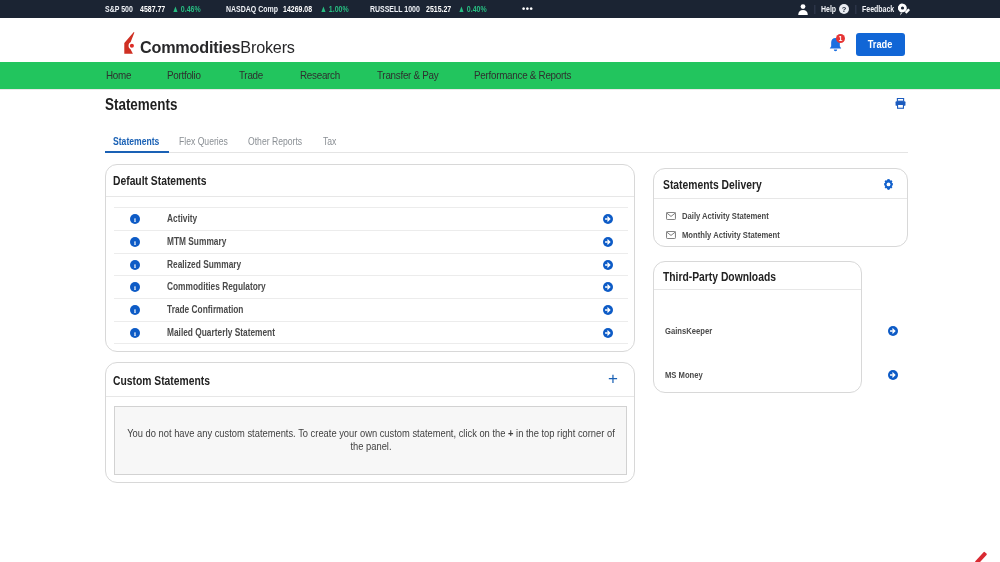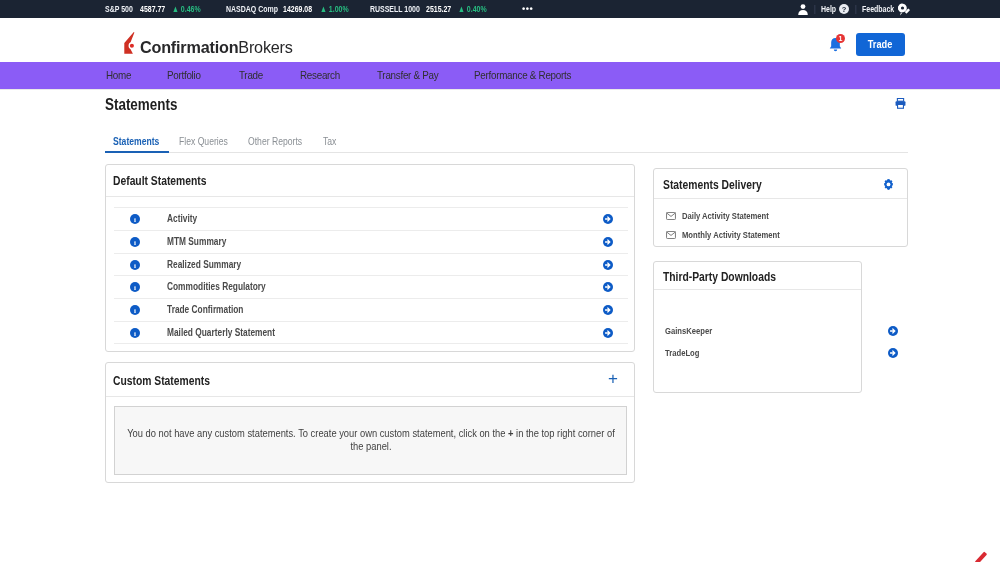--- a/index.html
+++ b/index.html
@@ -17,32 +17,32 @@
 #logo{position:absolute;left:124px;top:14px}
 #logotxt{position:absolute;left:140px;top:20px;font-size:16.2px;color:#28282a;letter-spacing:-0.2px}
 #searchbox{position:absolute;left:337px;top:13px;width:423px;height:27px;background:#f2f3f4;border-radius:2px}
 #searchbox .ph{position:absolute;left:16px;top:0;line-height:26px;font-size:10.5px;color:#a2a6aa;white-space:nowrap;transform:scaleX(0.86);transform-origin:0 50%}
 #searchbox svg{position:absolute;right:11px;top:7px}
 #bell{position:absolute;left:828px;top:19px}
 #badge{position:absolute;left:836px;top:16px;width:9px;height:9px;border-radius:50%;background:#e63434;color:#fff;font-size:7px;line-height:9px;text-align:center;font-weight:bold}
 #tradebtn{position:absolute;left:856px;top:15px;width:49px;height:23px;background:#1166d6;border-radius:3px;color:#fff;font-size:10.5px;font-weight:bold;text-align:center;line-height:23px}
 #tradebtn span{display:inline-block;transform:scaleX(0.88)}
 
-#nav{position:absolute;top:62px;left:0;width:1000px;height:28px;border-bottom:1px solid #e9e9e9;background:#8b5cf6}
+#nav{position:absolute;top:62px;left:0;width:1000px;height:28px;border-bottom:1px solid #e9e9e9;background:#22c55e}
 #nav span{position:absolute;top:0;line-height:26px;font-size:10.6px;color:#2f2f2f;letter-spacing:-0.3px;white-space:nowrap;transform:scaleX(0.93);transform-origin:0 50%}
 
 #title{position:absolute;left:105px;top:95px;font-size:17px;font-weight:bold;color:#1e1e1e;transform:scaleX(0.79);transform-origin:0 0}
 #printer{position:absolute;left:895px;top:98px}
 
 #tabs{position:absolute;left:105px;top:132px;width:803px;height:21px;border-bottom:1px solid #e4e4e4}
 #tabs span{position:absolute;top:0;font-size:10.5px;line-height:19px;color:#8a8f94;white-space:nowrap;transform:scaleX(0.82);transform-origin:0 50%}
 #tabs .active{color:#1a61b5;font-weight:bold}
 #tabline{position:absolute;left:0px;top:19px;width:64px;height:2px;background:#1a61b5}
 
-.panel{position:absolute;border:1px solid #d8d8d8;border-radius:3px;background:#fff}
+.panel{position:absolute;border:1px solid #d8d8d8;border-radius:12px;background:#fff}
 .phead{position:absolute;left:0;top:0;width:100%;border-bottom:1px solid #e7e7e7}
 .phead .ht{position:absolute;left:7px;font-size:12px;font-weight:bold;color:#222;white-space:nowrap;transform:scaleX(0.86);transform-origin:0 50%}
 
 #p1{left:105px;top:164px;width:530px;height:188px}
 #p1 .phead{height:32px}
 #p1 .ht{top:9px}
 .row{position:absolute;left:8px;width:514px;height:23px;border-top:1px solid #ececec}
 .row .info{position:absolute;left:16px;top:5.5px}
 .row .lbl{position:absolute;left:53px;top:0;line-height:21px;font-size:10.3px;font-weight:bold;color:#4a4a4a;white-space:nowrap;transform:scaleX(0.81);transform-origin:0 50%}
 .row .arr{position:absolute;right:15px;top:5.5px}
@@ -101,21 +101,21 @@
     <circle cx="5.5" cy="5" r="1.6" fill="#1b2433"></circle>
     <rect x="8" y="7.2" width="5" height="2.4" rx="0.4" fill="#fff" transform="rotate(-45 10 8.4)"></rect>
   </svg>
 </div>
 
 <div id="header">
   <svg id="logo" width="13" height="22" viewBox="0 0 13 22">
     <path d="M9.8 0 L10.4 0.5 L5 14.3 L8.9 21.7 L0.3 21.7 L0.3 11 Z" fill="#cf3023"></path>
     <circle cx="7.9" cy="13.7" r="2.7" fill="#dd2c26" stroke="#fff" stroke-width="1.3"></circle>
   </svg>
-  <div id="logotxt"><b>Confirmation</b>Brokers</div>
+  <div id="logotxt"><b>Commodities</b>Brokers</div>
   <svg id="bell" width="15" height="16" viewBox="0 0 17 18">
     <path d="M8.5 1 C5.4 1 3.6 3.3 3.6 6.2 L3.6 10.5 L2 13 L15 13 L13.4 10.5 L13.4 6.2 C13.4 3.3 11.6 1 8.5 1 Z" fill="#1a6fe0"></path>
     <path d="M6.5 14 a2 2 0 0 0 4 0 Z" fill="#1a6fe0"></path>
   </svg>
   <div id="badge">1</div>
   <div id="tradebtn"><span>Trade</span></div>
 </div>
 
 <div id="nav">
   <span style="left:106px">Home</span>
@@ -252,22 +252,22 @@
   <div class="phead">
       <span class="ht">Third-Party Downloads</span>
     </div>
   <div class="trow" style="top:58px">
     <span class="tl">GainsKeeper</span>
     <svg class="arr" width="10" height="10" viewBox="0 0 17 17">
         <circle cx="8.5" cy="8.5" r="8.5" fill="#0d5bc6"></circle>
         <path d="M3.5 8.5 L11 8.5 M7.5 4.5 L11.5 8.5 L7.5 12.5" stroke="#fff" stroke-width="2.2" fill="none"></path>
       </svg>
   </div>
-  <div class="trow" style="top:80px">
-    <span class="tl">TradeLog</span>
+  <div class="trow" style="top:102px">
+    <span class="tl">MS Money</span>
     <svg class="arr" width="10" height="10" viewBox="0 0 17 17">
         <circle cx="8.5" cy="8.5" r="8.5" fill="#0d5bc6"></circle>
         <path d="M3.5 8.5 L11 8.5 M7.5 4.5 L11.5 8.5 L7.5 12.5" stroke="#fff" stroke-width="2.2" fill="none"></path>
       </svg>
   </div>
 </div>
 
 <div id="redmark"></div>
 
 </body></html>

